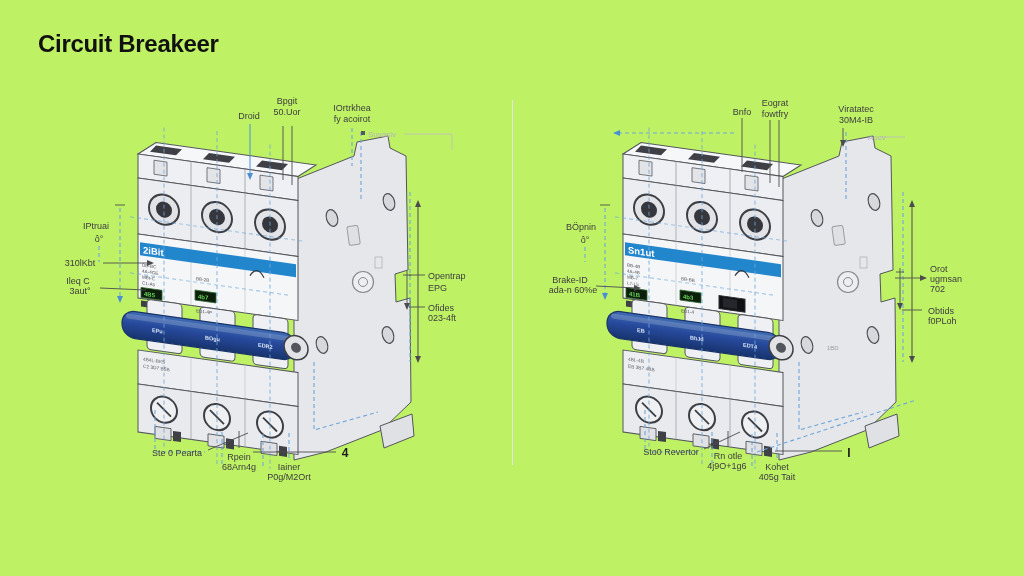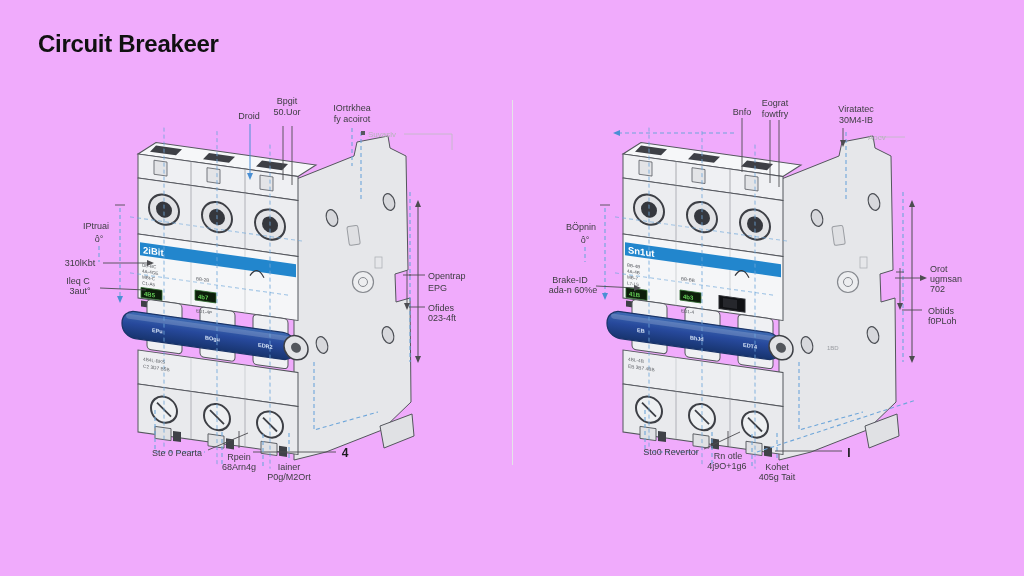--- a/index.html
+++ b/index.html
@@ -1,17 +1,17 @@
 <!DOCTYPE html>
 <html><head>
 <meta charset="utf-8">
 <style>
   html,body{margin:0;padding:0;}
   body{font-family:"Liberation Sans", sans-serif;}
-  #canvas{position:relative;width:1024px;height:576px;background:#f0abfc;overflow:hidden;}
+  #canvas{position:relative;width:1024px;height:576px;background:#bef264;overflow:hidden;}
   #page-title{position:absolute;left:38px;top:30px;font-size:24px;font-weight:bold;color:#111;letter-spacing:-0.3px;}
   #divider{position:absolute;left:512px;top:100px;width:1px;height:365px;background:#e4e4e6;}
   svg{position:absolute;left:0;top:0;}
   svg text{font-family:"Liberation Sans", sans-serif;}
   .lbl{font-size:9px;fill:#3c3c40;}
   .faint{font-size:8px;fill:#b4b4ba;}
   .dimnum{font-size:12px;font-weight:bold;fill:#1b1b1d;}
   .tinytxt{font-size:4.6px;fill:#55585e;}
   .lowertxt{font-size:4.8px;fill:#63666b;}
   .wintxt{font-size:6px;fill:#66d058;font-weight:bold;}

